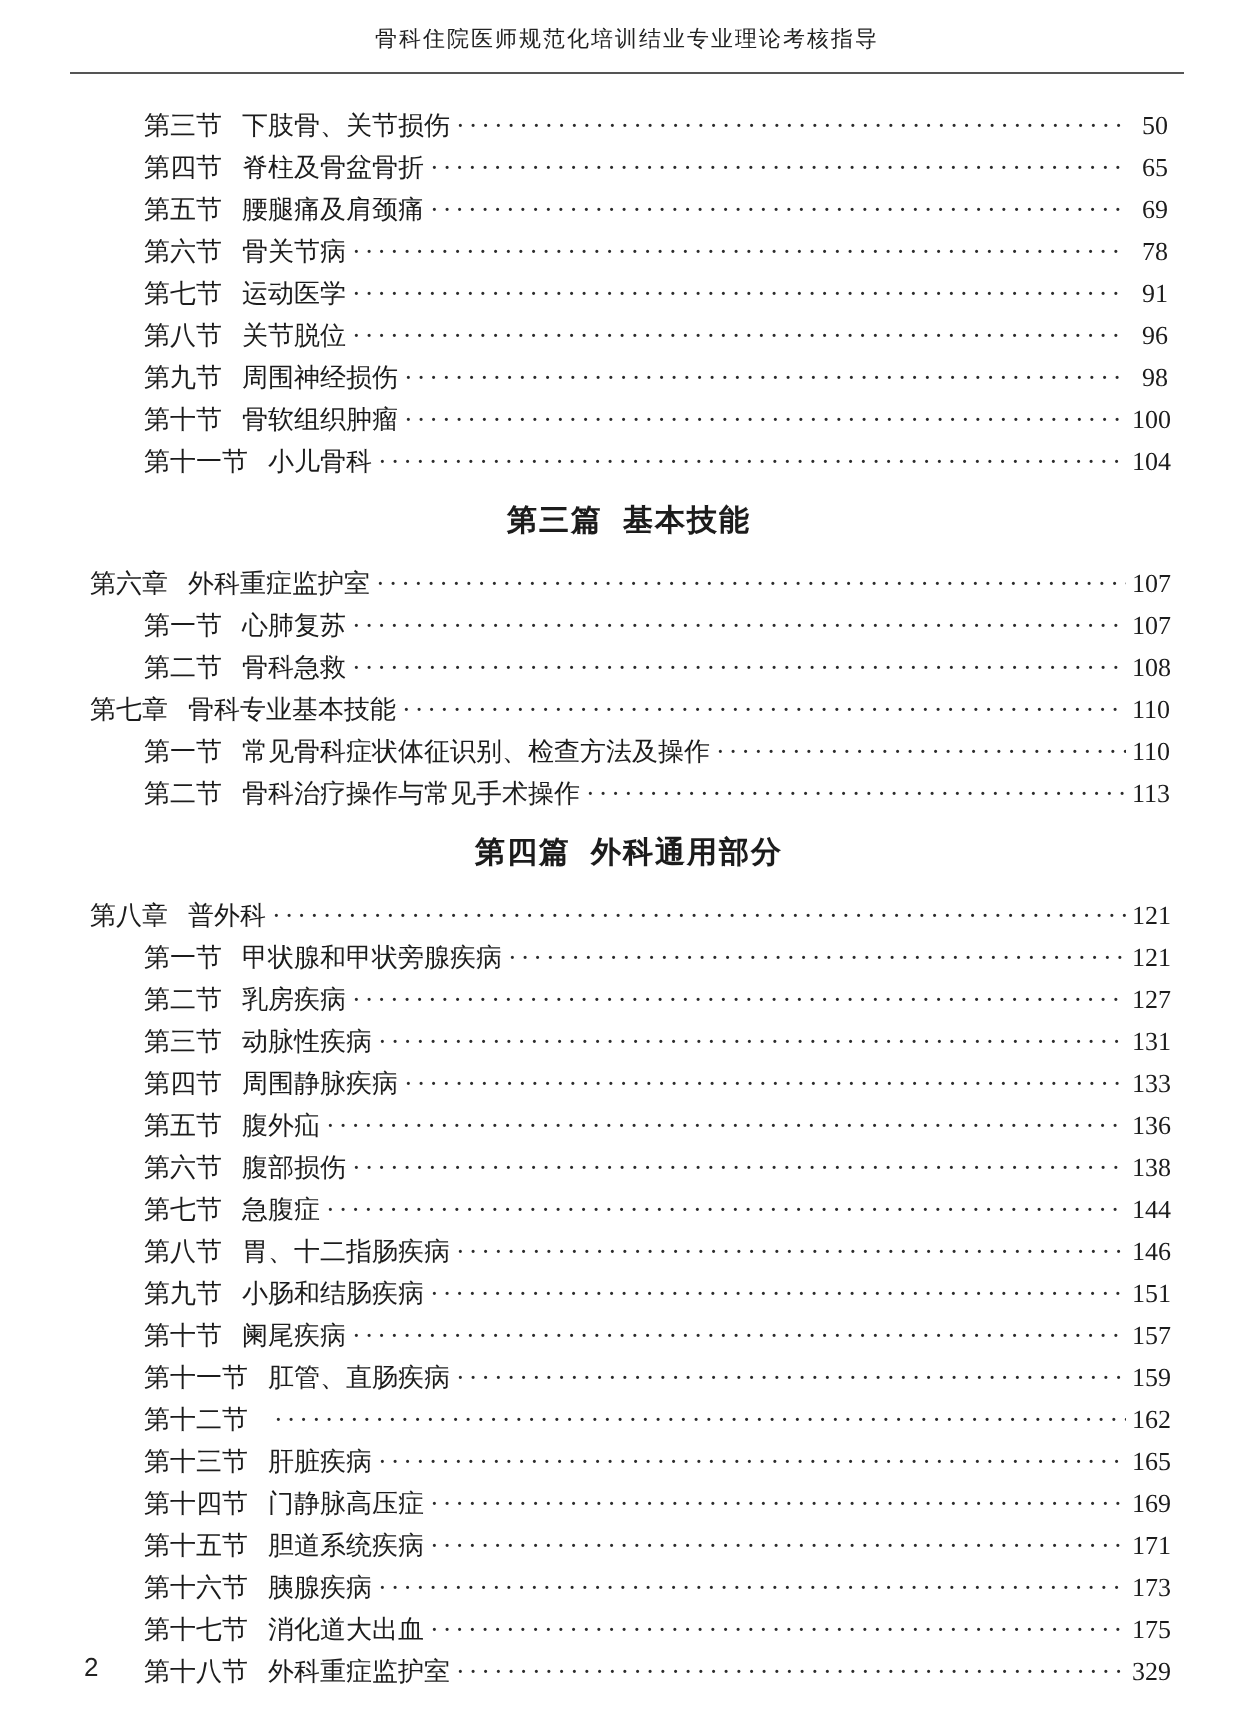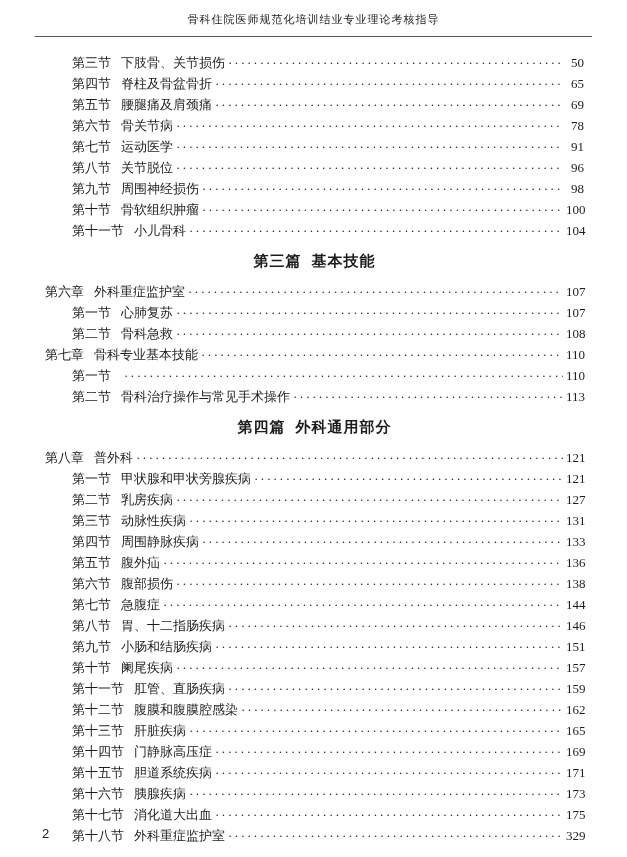--- a/index.html
+++ b/index.html
@@ -167,20 +167,21 @@
 
   <div class="row chapter">
     <span class="entry-label">第七章</span>
     <span class="entry-title">骨科专业基本技能</span>
     <span class="leader"></span>
     <span class="pagenum">110</span>
   </div>
 
   <div class="row section">
     <span class="entry-label">第一节</span>
+    <span class="entry-title">常见骨科症状体征识别、检查方法及操作</span>
     <span class="leader"></span>
     <span class="pagenum">110</span>
   </div>
 
   <div class="row section">
     <span class="entry-label">第二节</span>
     <span class="entry-title">骨科治疗操作与常见手术操作</span>
     <span class="leader"></span>
     <span class="pagenum">113</span>
   </div>
@@ -268,21 +269,20 @@
 
   <div class="row section">
     <span class="entry-label">第十一节</span>
     <span class="entry-title">肛管、直肠疾病</span>
     <span class="leader"></span>
     <span class="pagenum">159</span>
   </div>
 
   <div class="row section">
     <span class="entry-label">第十二节</span>
-    <span class="entry-title">腹膜和腹膜腔感染</span>
     <span class="leader"></span>
     <span class="pagenum">162</span>
   </div>
 
   <div class="row section">
     <span class="entry-label">第十三节</span>
     <span class="entry-title">肝脏疾病</span>
     <span class="leader"></span>
     <span class="pagenum">165</span>
   </div>

